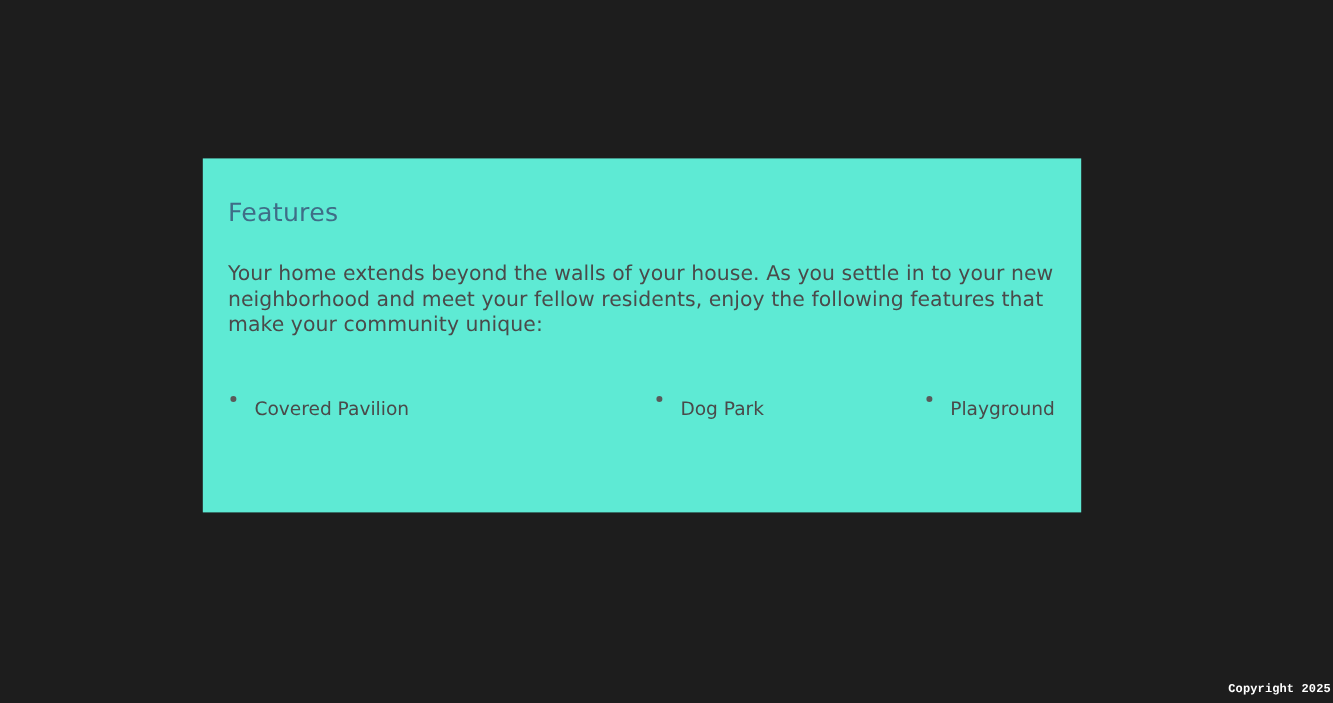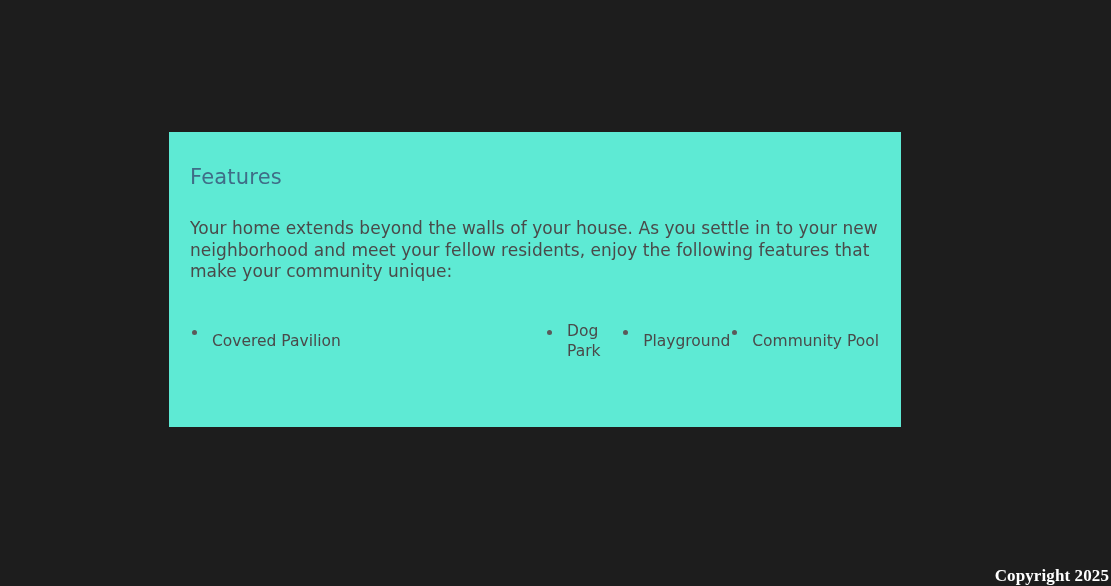--- a/index.html
+++ b/index.html
@@ -77,23 +77,23 @@
     height: 5px;
     border-radius: 50%;
     background: #5a5a5a;
   }
 
   #footer-copyright {
     position: absolute;
     right: 2px;
     bottom: 2px;
     text-align: right;
-    font-family: Liberation Serif, serif;
+    font-family: Liberation Mono, monospace;
     font-weight: bold;
-    font-size: 17px;
+    font-size: 10px;
     line-height: 16.5px;
     color: #ffffff;
     letter-spacing: 0.1px;
   }
   #footer-copyright div {
     white-space: nowrap;
   }
 </style>
 </head>
 <body>
@@ -110,23 +110,19 @@
       <span>Covered Pavilion</span>
     </li>
     <li class="feature-item">
       <span class="feature-bullet"></span>
       <span>Dog Park</span>
     </li>
     <li class="feature-item">
       <span class="feature-bullet"></span>
       <span>Playground</span>
     </li>
-    <li class="feature-item">
-      <span class="feature-bullet"></span>
-      <span>Community Pool</span>
-    </li>
   </ul>
 
 </div>
 
 <div id="footer-copyright">
   <div>Copyright 2025</div>
 </div>
 
 </body></html>

